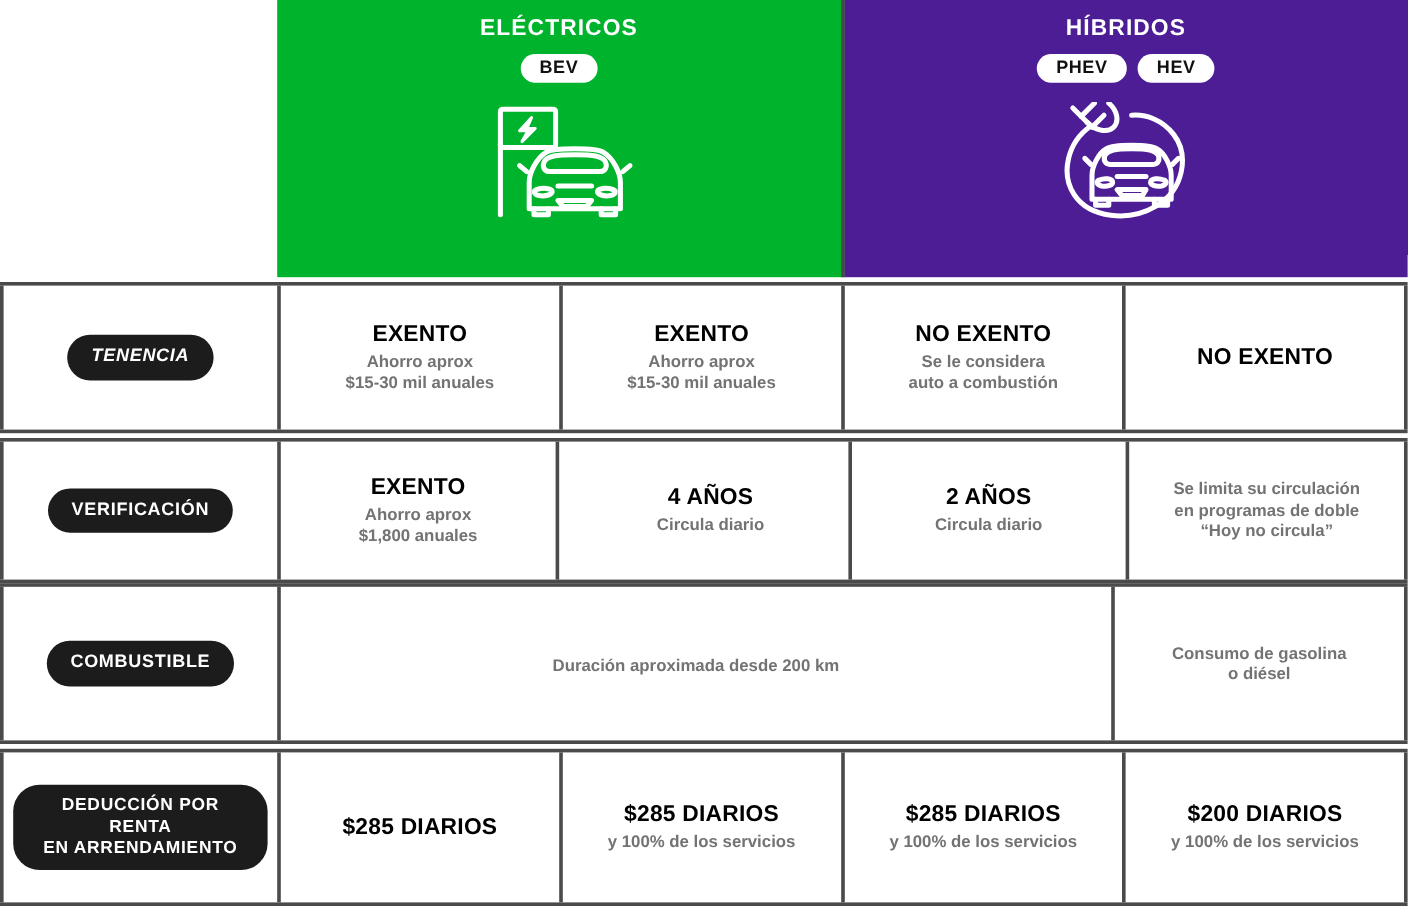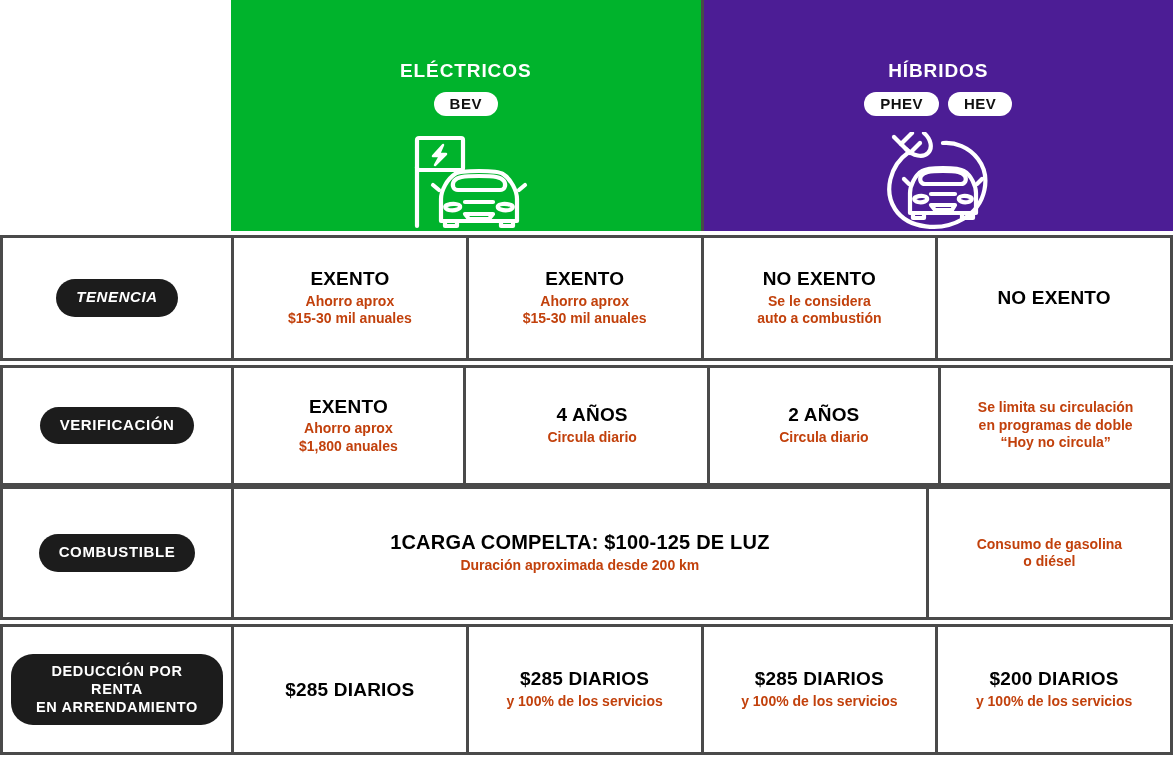--- a/index.html
+++ b/index.html
@@ -37,21 +37,20 @@
   }
   .header-cell {
     flex: 1 1 0;
     position: relative;
     display: flex;
     flex-direction: column;
     align-items: center;
     box-sizing: border-box;
     padding-top: 14px;
     border-right: 3px solid #4a4a4a;
-    justify-content: flex-end;
   }
   .header-cell:last-child { border-right: none; }
 
   .header-title {
     color: #ffffff;
     font-size: 19px;
     font-weight: bold;
     letter-spacing: 0.9px;
     text-align: center;
     line-height: 1.1;
@@ -149,21 +148,21 @@
     font-size: 19px;
     letter-spacing: 0.2px;
     line-height: 1.15;
     font-stretch: condensed;
     text-align: right;
   }
   .main-text.big {
     font-size: 20px;
   }
   .sub-text {
-    color: #c2410c;
+    color: #737373;
     font-weight: bold;
     font-size: 14px;
     line-height: 1.25;
     margin-top: 3px;
     font-stretch: condensed;
   }
   .sub-text.solo {
     margin-top: 0;
     font-size: 14px;
   }
@@ -298,21 +297,20 @@
           <span class="sub-line">“Hoy no circula”</span>
         </div>
       </div>
     </div>
 
     <div class="trow r3" style="border-top-color: rgb(74, 74, 74); border-bottom-color: rgb(74, 74, 74);">
       <div class="cell label-cell" style="border-left-color: rgb(74, 74, 74);">
         <span class="pill" style="background: rgb(28, 28, 28);">COMBUSTIBLE</span>
       </div>
       <div class="cell merged3" style="border-left-color: rgb(74, 74, 74);">
-        <div class="main-text big">1CARGA COMPELTA: $100-125 DE LUZ</div>
         <div class="sub-text">
           <span class="sub-line">Duración aproximada desde 200 km</span>
         </div>
       </div>
       <div class="cell last" style="border-left-color: rgb(74, 74, 74); border-right-color: rgb(74, 74, 74);">
         <div class="sub-text solo">
           <span class="sub-line">Consumo de gasolina</span>
           <span class="sub-line">o diésel</span>
         </div>
       </div>

